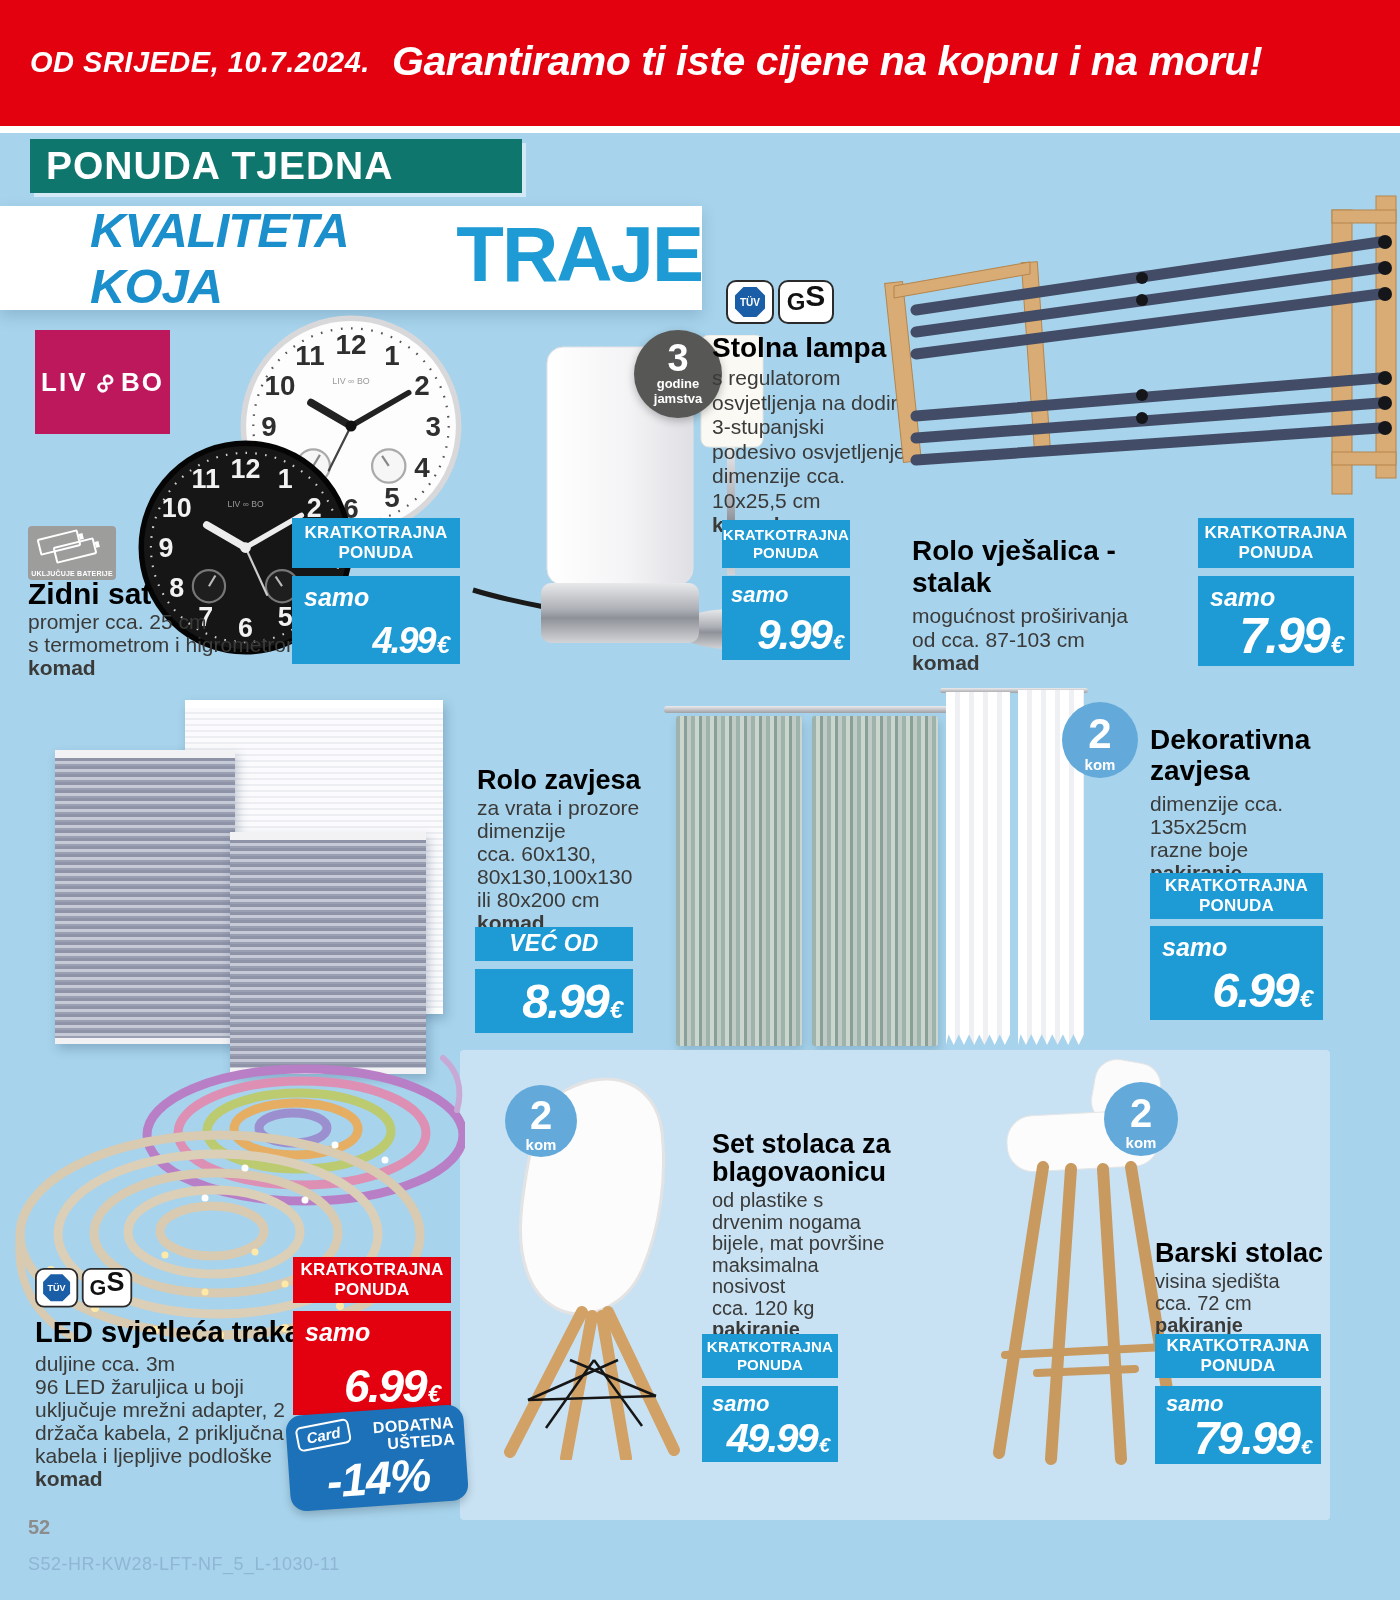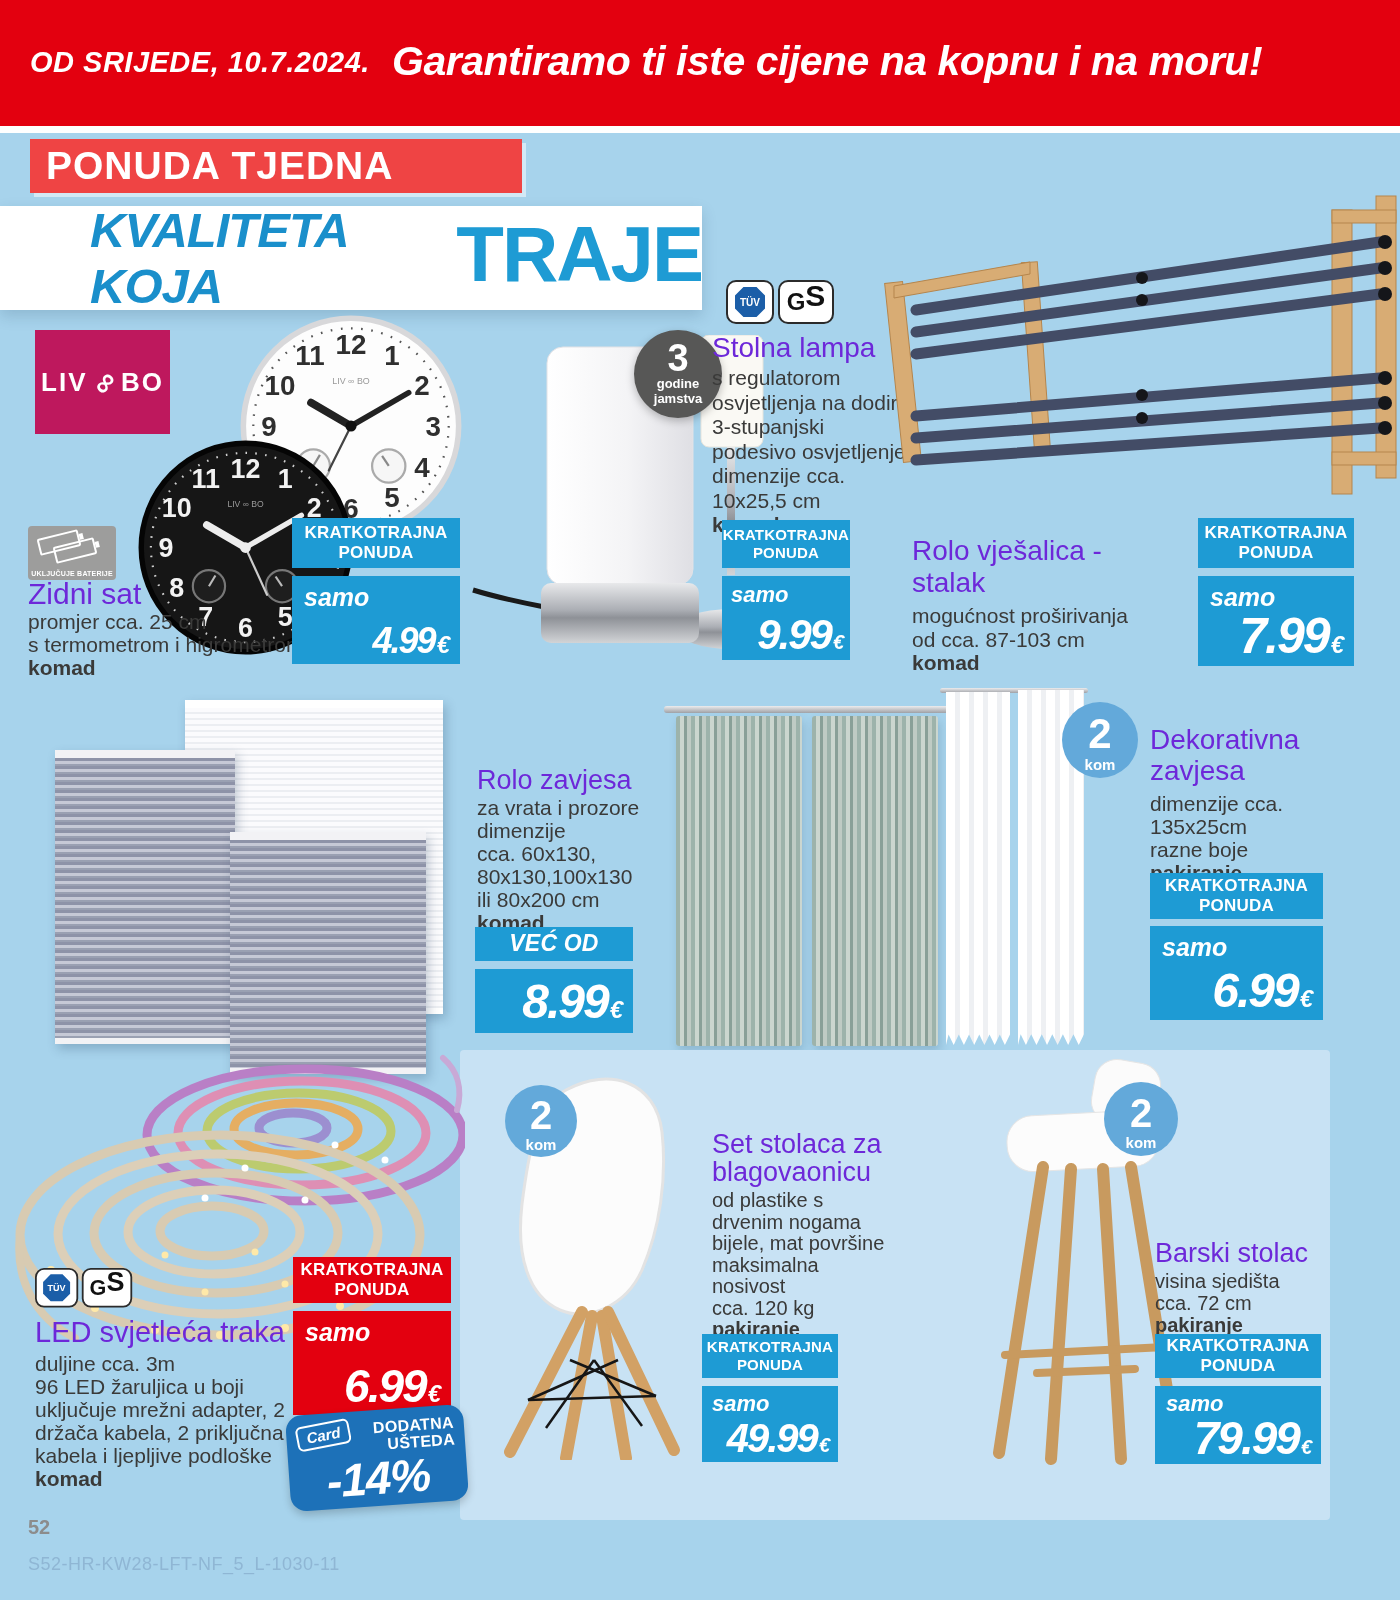--- a/index.html
+++ b/index.html
@@ -7,30 +7,30 @@
         background:#A7D3EC;color:#3A3A39;
         font-family:"Liberation Sans",sans-serif}
   .abs{position:absolute}
 
   
   .banner{left:0;top:0;width:1400px;height:126px;background:#E3000F}
   .banner-date{left:30px;top:46px;font-size:29px;font-weight:bold;font-style:italic;color:#fff;letter-spacing:.5px}
   .banner-slogan{left:392px;top:38px;font-size:41px;font-weight:bold;font-style:italic;color:#fff;letter-spacing:-.5px}
   .white-line{left:0;top:126px;width:1400px;height:7px;background:#fff}
 
-  .section-box{left:30px;top:139px;width:476px;height:54px;background:#ef4444;color:#fff;
+  .section-box{left:30px;top:139px;width:476px;height:54px;background:#0f766e;color:#fff;
       font-size:39px;font-weight:bold;display:flex;align-items:center;padding-left:16px;
       letter-spacing:1px;box-shadow:4px 4px 0 rgba(255,255,255,.5)}
   .band{left:0;top:206px;width:702px;height:104px;background:#fff;display:flex;align-items:center;
       box-shadow:0 6px 14px rgba(30,60,90,.18)}
   .band-it{font-style:italic;font-weight:bold;font-size:49px;color:#1A8FCB;margin-left:90px;letter-spacing:-1px}
   .band-big{font-weight:bold;font-size:78px;color:#1E9BD4;margin-left:38px;letter-spacing:-2px;margin-top:-8px}
 
   
-  .p-title{font-size:28px;font-weight:normal;line-height:1.14;color:#6d28d9}
+  .p-title{font-size:28px;font-weight:bold;line-height:1.14;color:#000000}
   .p-desc{font-size:21px;line-height:23px;color:#3A3A39}
   .p-desc div{white-space:nowrap}
   .u{font-weight:bold}
 
   
   .offer-head{background:#1E9BD4;color:#fff;text-align:center;display:flex;flex-direction:column;
       justify-content:center;font-weight:bold;font-size:17px;line-height:1.18;letter-spacing:.2px}
   .offer-head.sm{font-size:15px}
   .offer-head.vecod{font-size:23px;font-style:italic}
   .price-box{background:#1E9BD4;color:#fff;display:flex;flex-direction:column;

